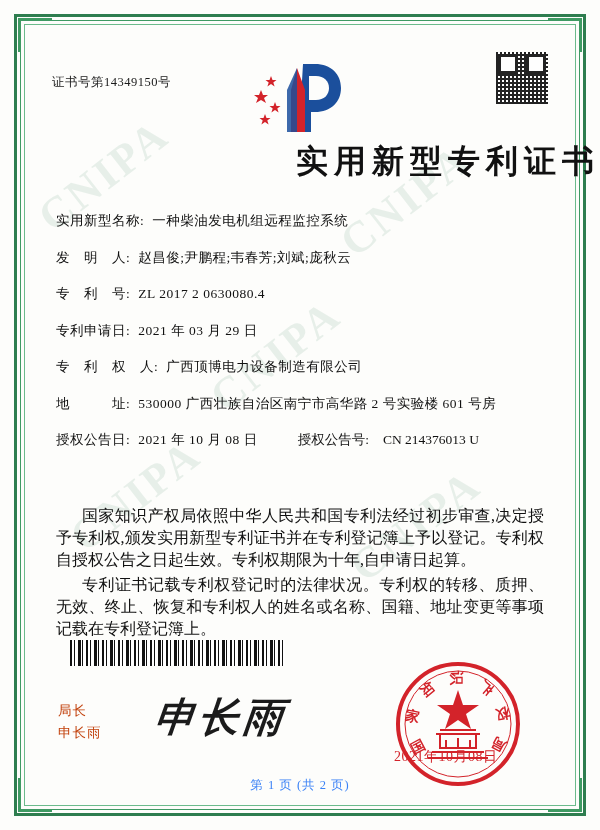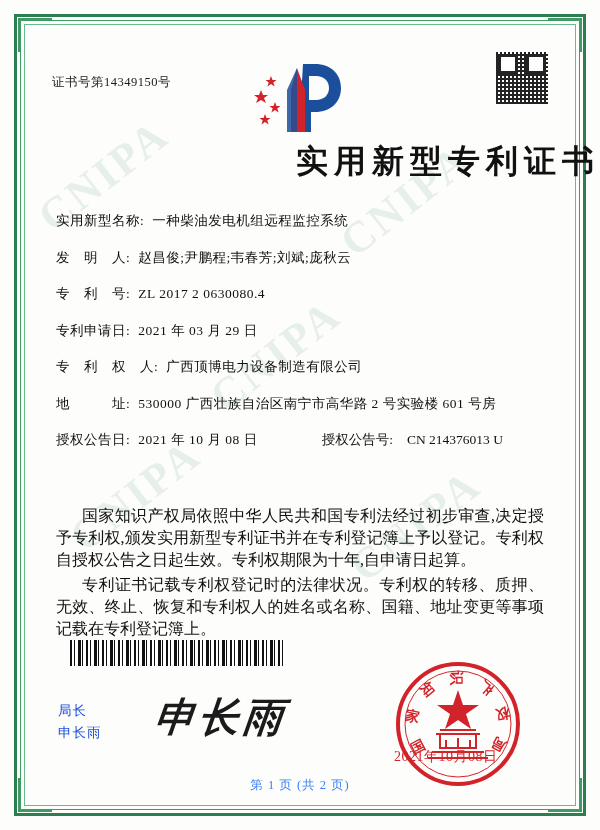--- a/index.html
+++ b/index.html
@@ -157,21 +157,21 @@
   .row .label {
     flex: 0 0 auto;
     letter-spacing: 0.5px;
     white-space: nowrap;
   }
   .row .value {
     margin-left: 8px;
     letter-spacing: 0.5px;
   }
   .row.two-col .label2 {
-    margin-left: 64px;
+    margin-left: 40px;
     white-space: nowrap;
   }
   .row.two-col .value2 {
     margin-left: 14px;
   }
 
   
   .paragraphs {
     position: absolute;
     left: 56px;
@@ -203,21 +203,21 @@
   }
 
   
   .sig-label {
     position: absolute;
     left: 58px;
     top: 700px;
     font-family: "Liberation Serif", serif;
     font-size: 13.5px;
     line-height: 22px;
-    color: #1d4ed8;
+    color: #c2410c;
     letter-spacing: 1px;
   }
   .sig-script {
     position: absolute;
     left: 155px;
     top: 690px;
     font-family: "Liberation Serif", serif;
     font-size: 40px;
     font-weight: bold;
     font-style: italic;

